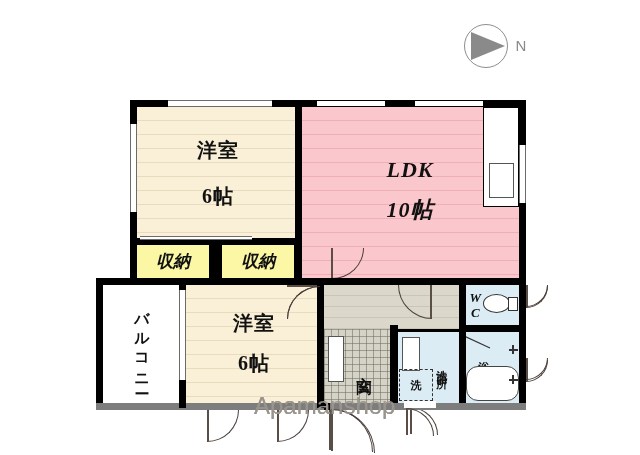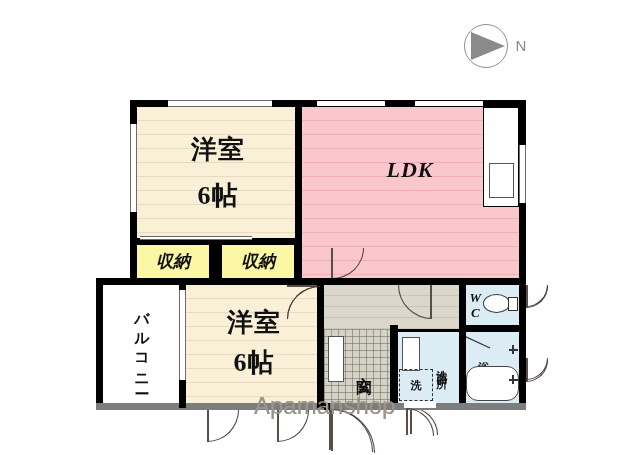--- a/index.html
+++ b/index.html
@@ -79,21 +79,21 @@
     display: flex;
     align-items: center;
     justify-content: center;
     color: #111;
     font-family: "Liberation Serif", serif;
     text-align: center;
     line-height: 1.05;
     white-space: pre-line;
     pointer-events: none;
   }
-  .lbl-room   { font-size: 26px; font-weight: 700; letter-spacing: 1px; }
+  .lbl-room   { font-size: 20px; font-weight: 700; letter-spacing: 1px; }
   .lbl-ldk    { font-size: 22px; font-weight: 700; font-style: italic; letter-spacing: 1px; }
   .lbl-closet { font-size: 17px; font-weight: 700; font-style: italic; }
   .lbl-small  { font-size: 15px; font-weight: 700; }
   .lbl-tiny   { font-size: 11px; font-weight: 700; }
   .lbl-wc     { font-size: 13px; font-weight: 700; font-style: italic;
                 font-family: "Liberation Serif", serif; }
   .vert {
     writing-mode: vertical-rl;
     text-orientation: upright;
     letter-spacing: 4px;
@@ -172,20 +172,21 @@
   <div class="abs label lbl-room" style="left:165px;top:178px;width:106px;height:36px;">6帖</div>
 
   <div class="abs wall" style="left:295px;top:100px;width:7px;height:178px;"></div>
 
   <div class="abs window-gray" style="left:168px;top:100px;width:104px;height:7px;"></div>
 
   <div class="abs window-gray-v" style="left:130px;top:124px;width:7px;height:88px;"></div>
 
   <div class="abs room-pink" style="left:302px;top:107px;width:217px;height:173px;"></div>
   <div class="abs label lbl-ldk" style="left:355px;top:152px;width:110px;height:36px;">LDK</div>
+  <div class="abs label lbl-ldk" style="left:355px;top:192px;width:110px;height:36px;">10帖</div>
 
   <div class="abs room-white outline" style="left:483px;top:107px;width:36px;height:100px;"></div>
   <div class="abs fixture" style="left:489px;top:163px;width:25px;height:35px;"></div>
 
   <div class="abs window" style="left:317px;top:100px;width:68px;height:7px;"></div>
   <div class="abs window" style="left:415px;top:100px;width:68px;height:7px;"></div>
 
   <div class="abs window-gray-v" style="left:519px;top:145px;width:7px;height:58px;"></div>
 
   <div class="abs leaf" style="left:331px;top:248px;width:2px;height:30px;"></div>

